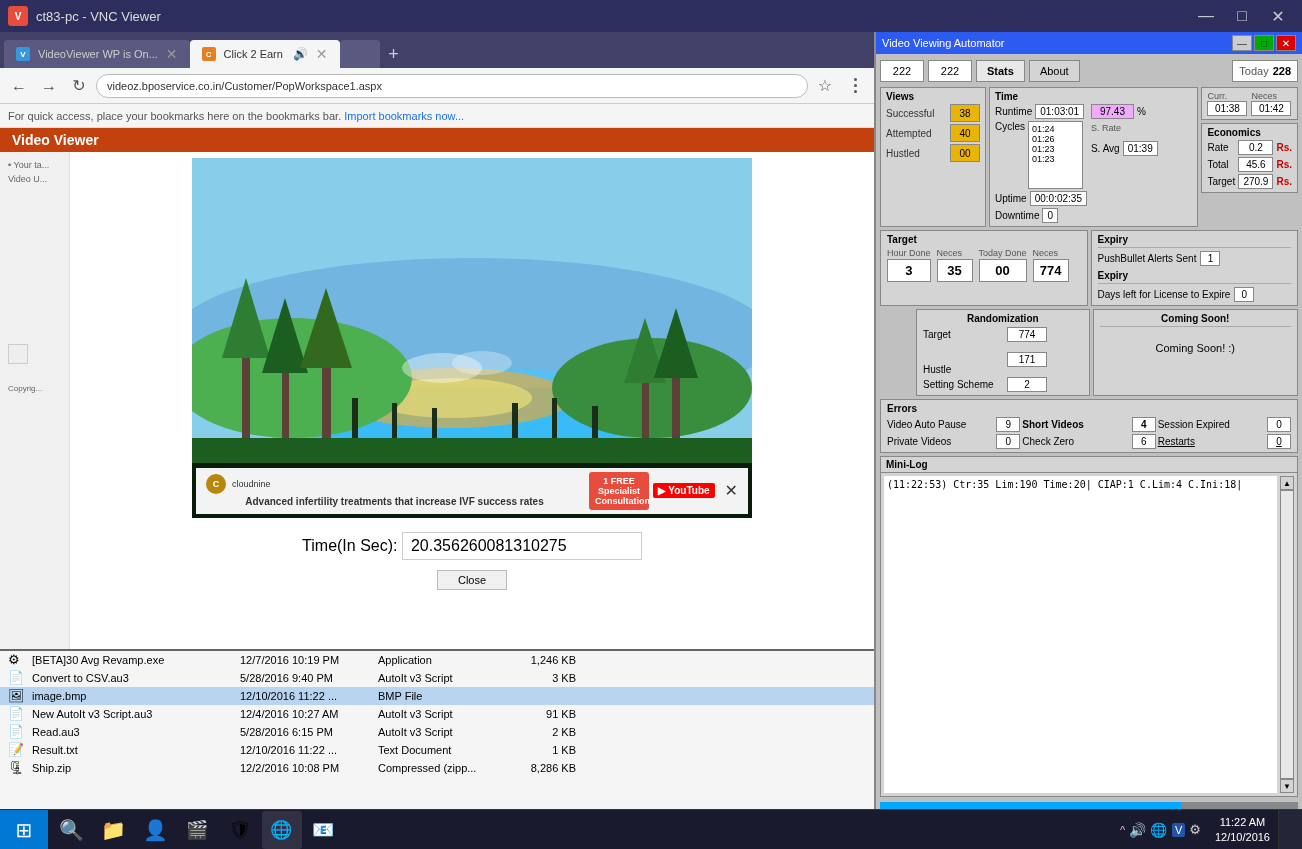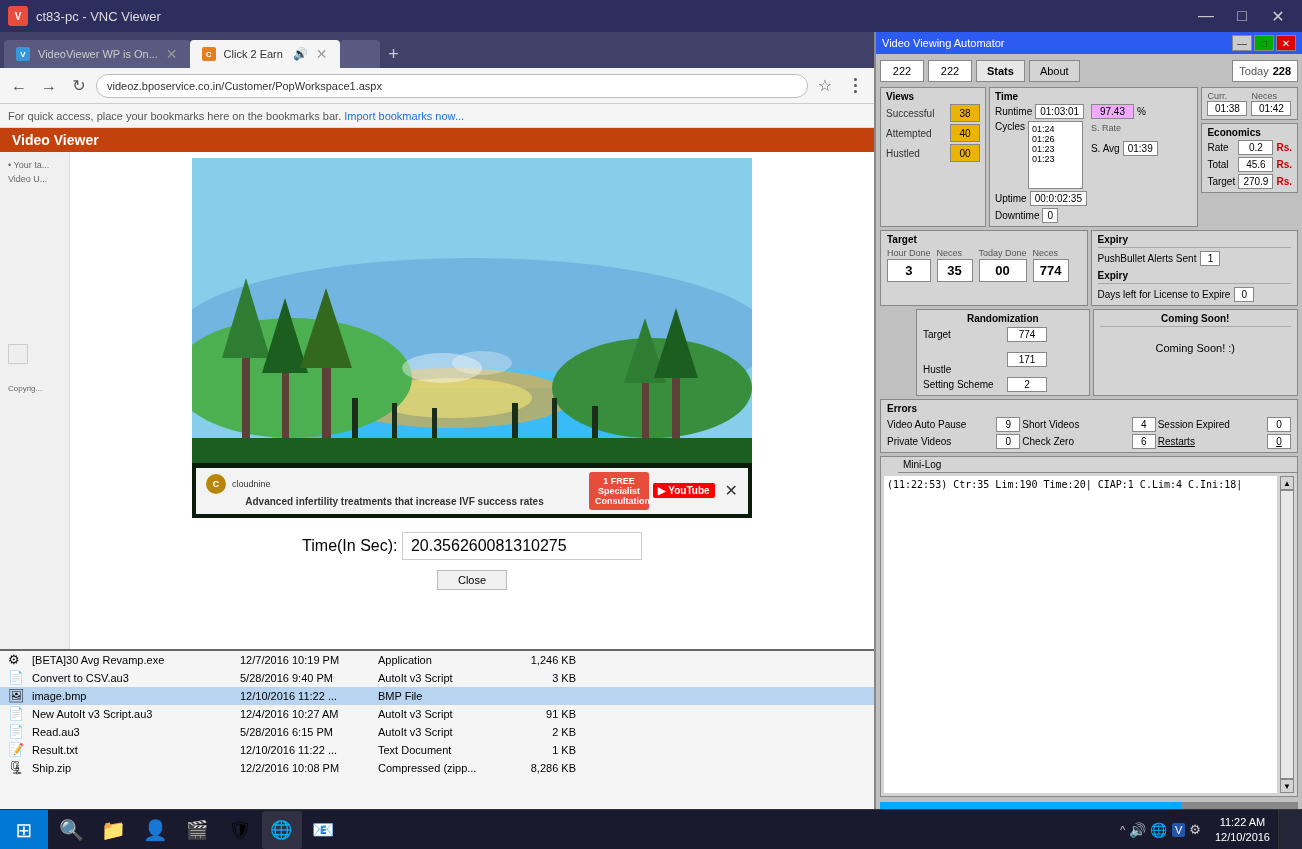--- a/index.html
+++ b/index.html
@@ -482,21 +482,21 @@
         </div>
       </div>
 
       <div style="border:1px solid #888; background:#d4d4d4; padding:3px 6px;">
         <div style="font-size:10px; font-weight:bold; margin-bottom:3px;">Errors</div>
         <div style="display:grid; grid-template-columns: 1fr 1fr 1fr; gap:2px;">
           <div style="display:flex; align-items:center; gap:3px;">
             <span style="font-size:10px; flex:1;">Video Auto Pause</span>
             <div style="background:white; border:1px solid #888; padding:1px 4px; font-size:10px; min-width:24px; text-align:center;">9</div>
           </div>
-          <div style="display:flex; align-items:center; gap:3px;">
+          <div style="display:flex; align-items:center; gap:3px;font-weight:bold;">
             <span style="font-size:10px; flex:1;">Short Videos</span>
             <div style="background:white; border:1px solid #888; padding:1px 4px; font-size:10px; min-width:24px; text-align:center;">4</div>
           </div>
           <div style="display:flex; align-items:center; gap:3px;">
             <span style="font-size:10px; flex:1;">Session Expired</span>
             <div style="background:white; border:1px solid #888; padding:1px 4px; font-size:10px; min-width:24px; text-align:center;">0</div>
           </div>
           <div style="display:flex; align-items:center; gap:3px;">
             <span style="font-size:10px; flex:1;">Private Videos</span>
             <div style="background:white; border:1px solid #888; padding:1px 4px; font-size:10px; min-width:24px; text-align:center;">0</div>
@@ -506,21 +506,21 @@
             <div style="background:white; border:1px solid #888; padding:1px 4px; font-size:10px; min-width:24px; text-align:center;">6</div>
           </div>
           <div style="display:flex; align-items:center; gap:3px;text-decoration:underline;">
             <span style="font-size:10px; flex:1;">Restarts</span>
             <div style="background:white; border:1px solid #888; padding:1px 4px; font-size:10px; min-width:24px; text-align:center;">0</div>
           </div>
         </div>
       </div>
 
       <div style="border:1px solid #888; background:#d4d4d4; flex:1; display:flex; flex-direction:column;">
-        <div style="font-size:10px; font-weight:normal; padding:2px 5px; border-bottom:1px solid #888;margin-left:17px;">Mini-Log</div>
+        <div style="font-size:10px; font-weight:bold; padding:2px 5px; border-bottom:1px solid #888;">Mini-Log</div>
         <div style="display:flex; flex:1; gap:0;">
           <div style="background:white; margin:3px; padding:3px; font-size:10px; font-family:monospace; flex:1; overflow-y:auto; min-height:50px;">(11:22:53) Ctr:35 Lim:190 Time:20| CIAP:1 C.Lim:4 C.Ini:18|</div>
           <div style="display:flex; flex-direction:column; margin:3px 3px 3px 0; gap:0;">
             <div style="width:14px; height:14px; background:#d4d4d4; border:1px solid #888; display:flex; align-items:center; justify-content:center; font-size:8px; cursor:pointer;">▲</div>
             <div style="width:14px; flex:1; background:#e8e8e8; border:1px solid #888; min-height:20px;"></div>
             <div style="width:14px; height:14px; background:#d4d4d4; border:1px solid #888; display:flex; align-items:center; justify-content:center; font-size:8px; cursor:pointer;">▼</div>
           </div>
         </div>
       </div>
 

